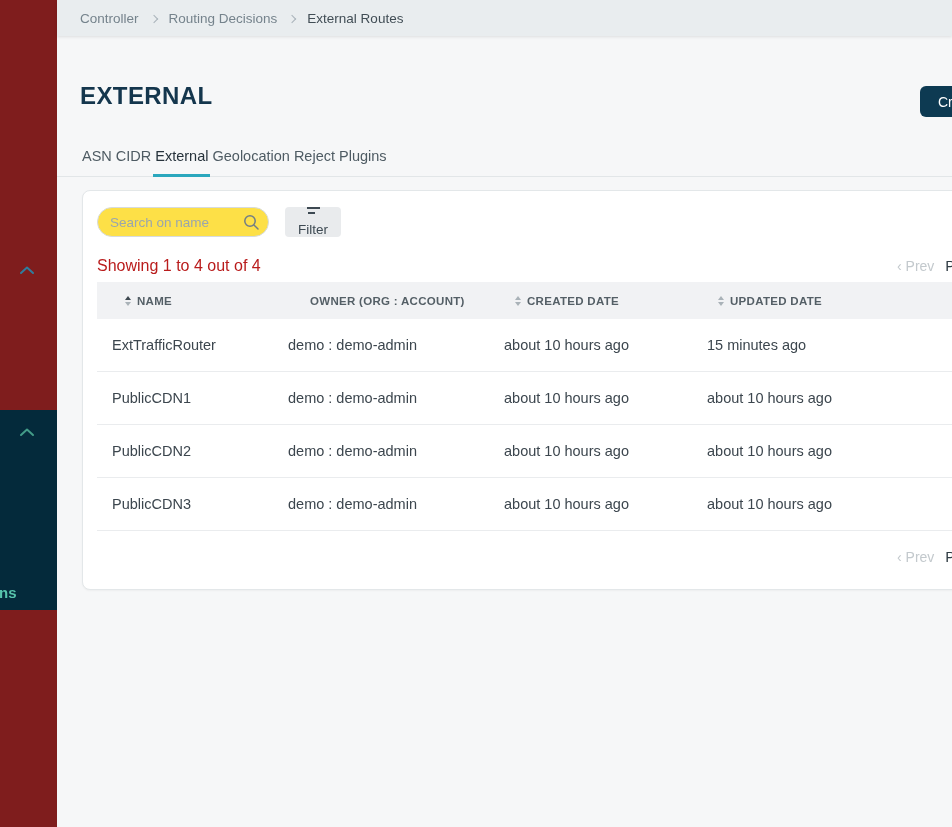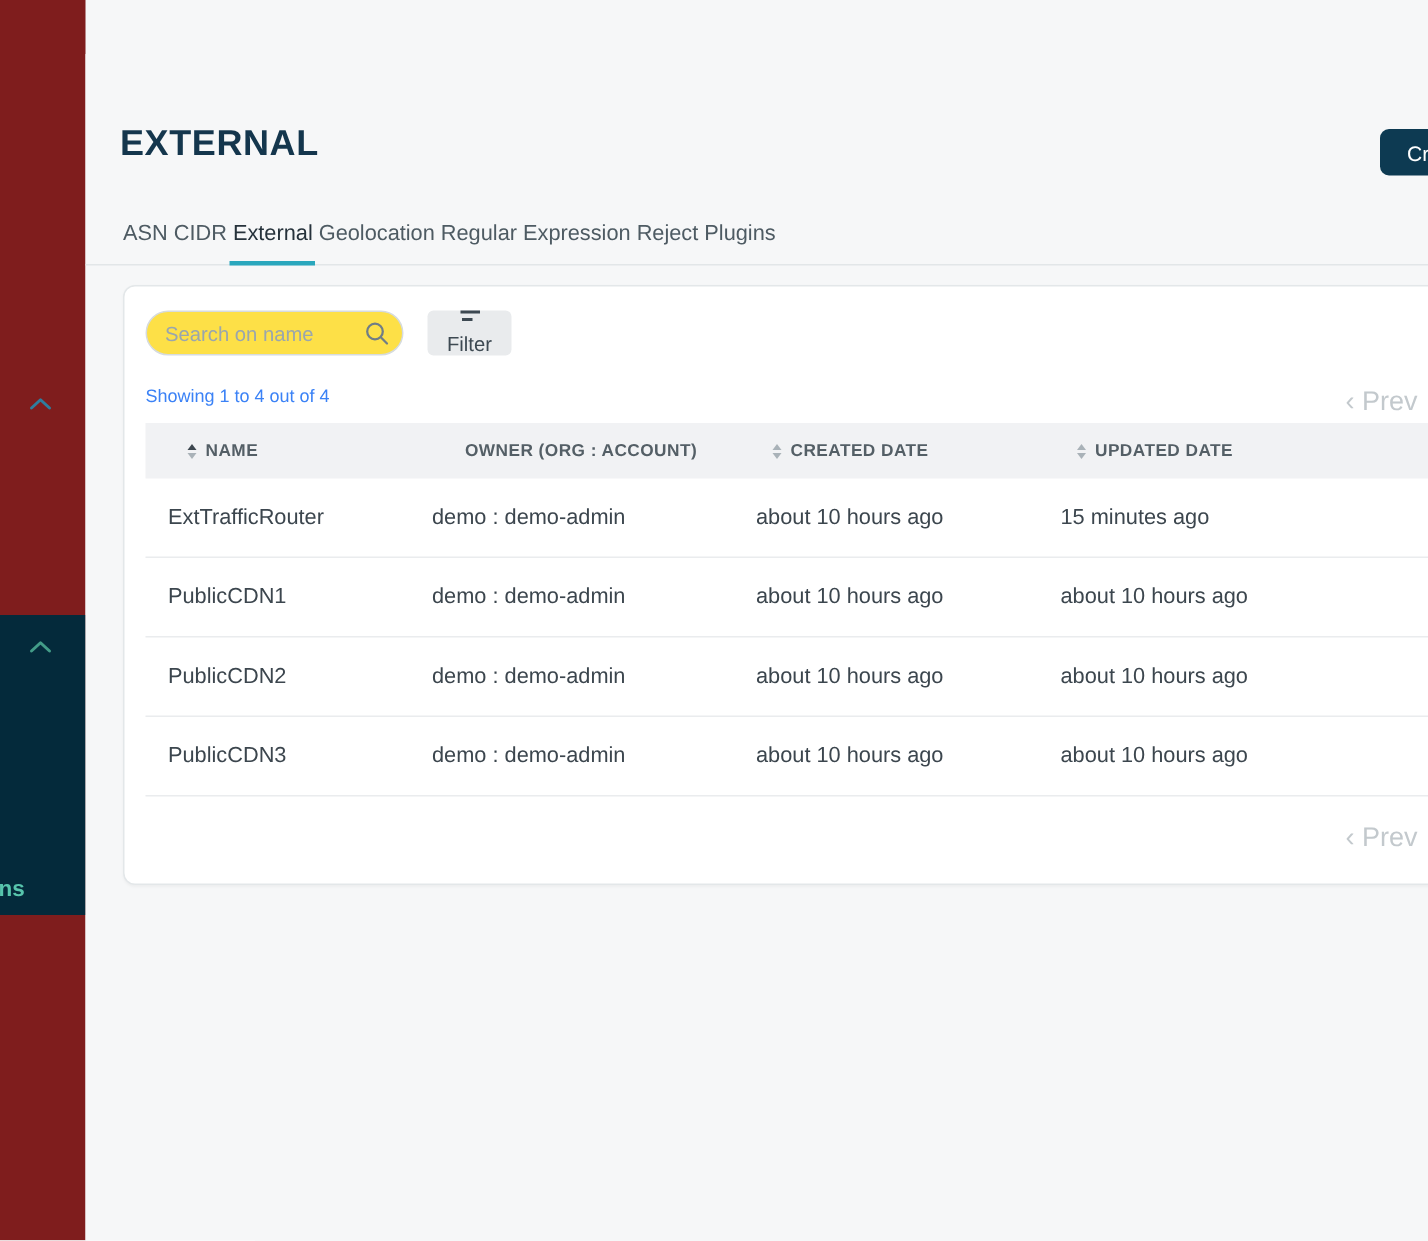--- a/index.html
+++ b/index.html
@@ -52,26 +52,26 @@
   .search-input::placeholder { color:#9aa6ad; }
   .search-icon { position:absolute; right:9px; top:7px; pointer-events:none; }
 
   .filter-btn { position:absolute; left:202px; top:16px; height:30px; padding:0 13px;
                 background:#e9ebed; border:none; border-radius:4px; font-size:13.5px; color:#3d4952;
                 font-family:inherit; display:flex; align-items:center; gap:8px; cursor:pointer;flex-direction:column; }
   .filter-icon { display:flex; flex-direction:column; gap:3px; }
   .filter-icon .b1 { width:13px; height:2px; background:#3d4952; }
   .filter-icon .b2 { width:7px;  height:2px; background:#3d4952; margin-left:1px; }
 
-  .summary { position:absolute; left:14px; top:66px; font-size:12px; color:#3b82f6; }
+  .summary { position:absolute; left:14px; top:66px; font-size:16px; color:#b91c1c; }
 
   .pager { position:absolute; left:814px; display:flex; align-items:center; gap:11px; white-space:nowrap; }
   .pager-top { top:66px; }
   .pager-bottom { top:357px; }
-  .pager-prev { color:#c3c9cd; font-size:18px; cursor:default; }
+  .pager-prev { color:#c3c9cd; font-size:14px; cursor:default; }
   .pager-page { color:#303c44; font-size:15px; }
 
   
   .table { position:absolute; left:14px; top:91px; width:916px; }
   .thead, .trow { display:grid; grid-template-columns:188px 206px 203px 1fr; align-items:center; }
   .thead { background:#f1f2f4; height:37px; }
   .th { display:flex; align-items:center; gap:6px; font-size:11.5px; font-weight:700;
         color:#545f66; letter-spacing:0.3px; white-space:nowrap;margin-left:24px; }
   .th.c1 { padding-left:4px; }
   .th.c2 { padding-left:1px; }
@@ -100,33 +100,39 @@
     </span>
     <div class="sidebar-section"></div>
     <span class="chev chev2">
       <svg width="16" height="10" viewBox="0 0 16 10">
           <polyline points="2,8 8,2.5 14,8" fill="none" stroke="#439c88" stroke-width="2" stroke-linecap="round" stroke-linejoin="round"></polyline>
         </svg>
     </span>
     <span class="sidebar-fragment">ns</span>
   </nav>
 
+  <header class="topbar">
+    <span class="crumb">Controller</span>
+    <span class="crumb-sep"></span>
+    <span class="crumb">Routing Decisions</span>
+    <span class="crumb-sep"></span>
+    <span class="crumb current">External Routes</span>
+  </header>
 
   <main class="main">
 
     <h1 class="page-title">EXTERNAL</h1>
 
     <button class="create-btn">Create</button>
 
     <div class="tabs">
       <div class="tab">ASN</div>
       <div class="tab">CIDR</div>
       <div class="tab active">External</div>
       <div class="tab">Geolocation</div>
-      <div class="tab">Regular Expression</div>
       <div class="tab">Reject</div>
       <div class="tab">Plugins</div>
     </div>
 
     <section class="card">
 
       <div class="search-wrap">
         <input class="search-input" type="text" placeholder="Search on name" style="">
         <span class="search-icon">
           <svg width="17" height="17" viewBox="0 0 17 17">

